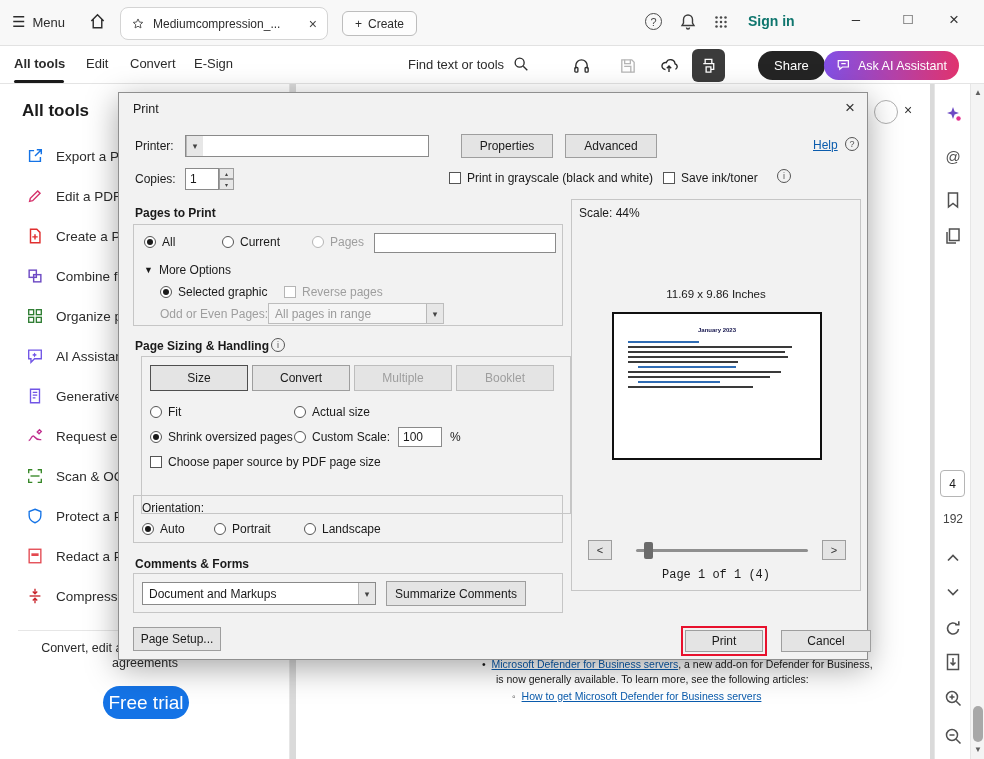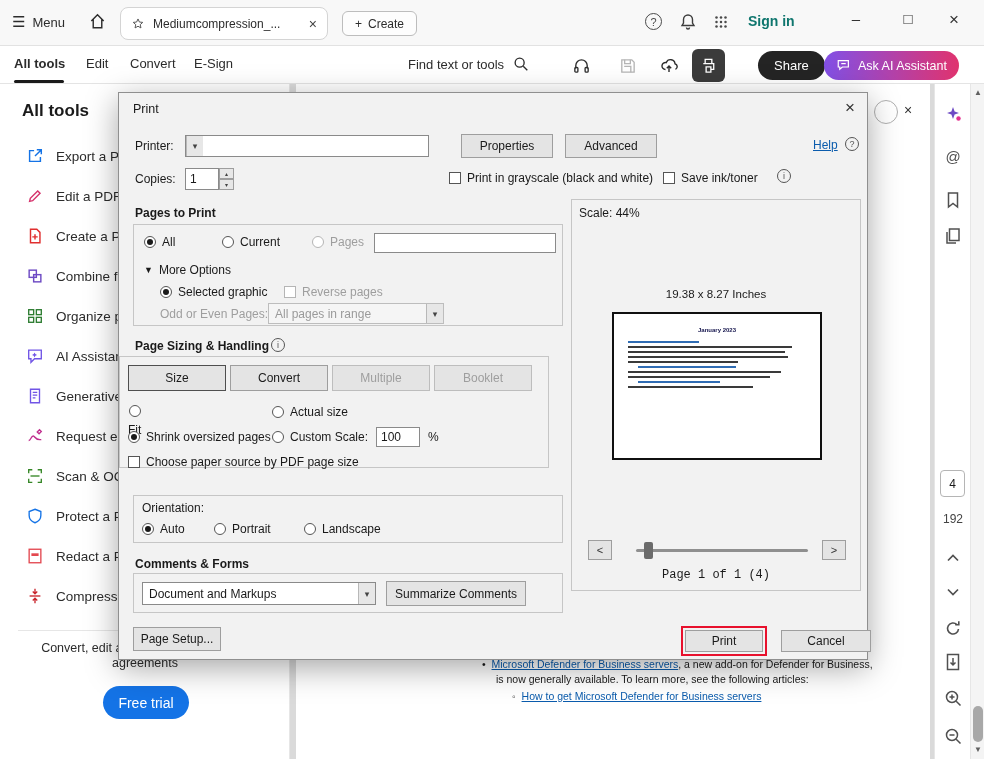--- a/index.html
+++ b/index.html
@@ -36,21 +36,21 @@
 
   
   .sidebar { position:absolute; left:0; top:84px; width:290px; height:675px; background:#fff; border-right:1px solid #e6e6e6; }
   .sb-title { position:absolute; left:22px; top:17px; font-size:17px; font-weight:bold; color:#1a1a1a; }
   .tool-list { position:absolute; left:0; top:52px; width:290px; }
   .tool-item { height:40px; display:flex; align-items:center; gap:12px; padding-left:26px; cursor:pointer; }
   .tool-ic { width:18px; height:18px; color:#1473E6; flex:0 0 18px; }
   .tool-label { font-size:13.5px; color:#2c2c2c; white-space:nowrap; }
   .sb-divider { position:absolute; left:18px; top:546px; width:254px; height:1px; background:#e6e6e6; }
   .sb-footer { position:absolute; left:0px; top:557px; width:290px; text-align:center; font-size:12.5px; color:#2c2c2c; line-height:15px; }
-  .free-trial { position:absolute; left:103px; top:602px; width:86px; height:33px; border-radius:17px; background:#1473E6; color:#fff; font-size:14px; border:none; font-family:inherit; cursor:pointer; }
+  .free-trial { position:absolute; left:103px; top:602px; width:86px; height:33px; border-radius:17px; background:#1473E6; color:#fff; font-size:19px; border:none; font-family:inherit; cursor:pointer; }
 
   
   .doc-area { position:absolute; left:290px; top:84px; width:644px; height:675px; background:#dadada; }
   .doc-page { position:absolute; left:6px; top:0; width:634px; height:675px; background:#fff; }
   .doc-text { font-size:10.5px; color:#1a1a1a; line-height:13px; position:absolute; white-space:nowrap; }
   .dlink { color:#0b5cad; text-decoration:underline; cursor:pointer; }
   .find-ring { position:absolute; left:578px; top:16px; width:24px; height:24px; border:1.5px solid #b0b0b0; border-radius:12px; background:#fff; }
   .find-x { position:absolute; left:608px; top:18px; font-size:14px; color:#333; cursor:pointer; }
 
   
@@ -480,26 +480,26 @@
       </div>
       <span class="flabel" style="left:26px; top:82px; color:#9e9e9e;">Odd or Even Pages:</span>
       <div class="combo dis" style="left:134px; top:78px; width:176px; height:21px;">
         <span class="val">All pages in range</span>
         <span class="arrow">▾</span>
       </div>
     </div>
 
     <span class="group-title" style="left:16px; top:246px;">Page Sizing &amp; Handling</span>
     <span class="info-circ" style="left:152px; top:245px;">i</span>
-    <div class="gbox" style="left:0; top:263px; width:430px; height:112px;">
+    <div class="gbox" style="left:22px; top:263px; width:430px; height:158px;">
       <button class="wbtn key" style="left:8px; top:8px; width:98px; height:26px; position:absolute;">Size</button>
       <button class="wbtn" style="left:110px; top:8px; width:98px; height:26px; position:absolute;">Convert</button>
       <button class="wbtn dis" style="left:212px; top:8px; width:98px; height:26px; position:absolute;">Multiple</button>
       <button class="wbtn dis" style="left:314px; top:8px; width:98px; height:26px; position:absolute;">Booklet</button>
-      <div class="opt" style="left:8px; top:48px;flex-direction:column;">
+      <div class="opt" style="left:8px; top:48px;">
         <span class="rad"></span>
         <span class="olabel">Fit</span>
       </div>
       <div class="opt" style="left:152px; top:48px;">
         <span class="rad"></span>
         <span class="olabel">Actual size</span>
       </div>
       <div class="opt" style="left:8px; top:73px;">
         <span class="rad on"></span>
         <span class="olabel">Shrink oversized pages</span>
@@ -536,21 +536,21 @@
     <div class="gbox" style="left:14px; top:480px; width:430px; height:40px;">
       <div class="combo" style="left:8px; top:8px; width:234px; height:23px;">
         <span class="val">Document and Markups</span>
         <span class="arrow">▾</span>
       </div>
       <button class="wbtn" style="left:252px; top:7px; width:140px; height:25px; position:absolute;">Summarize Comments</button>
     </div>
 
     <span class="flabel" style="left:460px; top:113px;">Scale: 44%</span>
     <div class="pv-box">
-      <div class="pv-center" style="top:88px;">19.38 x 8.27 Inches</div>
+      <div class="pv-center" style="top:88px;">11.69 x 9.86 Inches</div>
       <div class="pv-page">
         <div class="pv-head">January 2023</div>
         <div class="pv-body">
           <div class="pl b" style="width:40%;"></div>
           <div class="pl" style="width:92%;"></div>
           <div class="pl" style="width:88%;"></div>
           <div class="pl" style="width:90%;"></div>
           <div class="pl" style="width:62%;"></div>
           <div class="pl b ind" style="width:55%;"></div>
           <div class="pl" style="width:86%;"></div>

